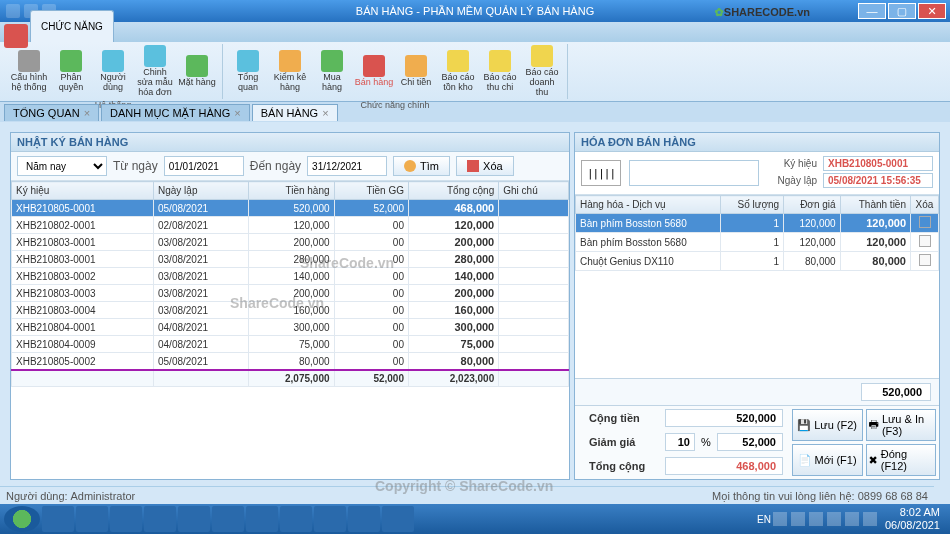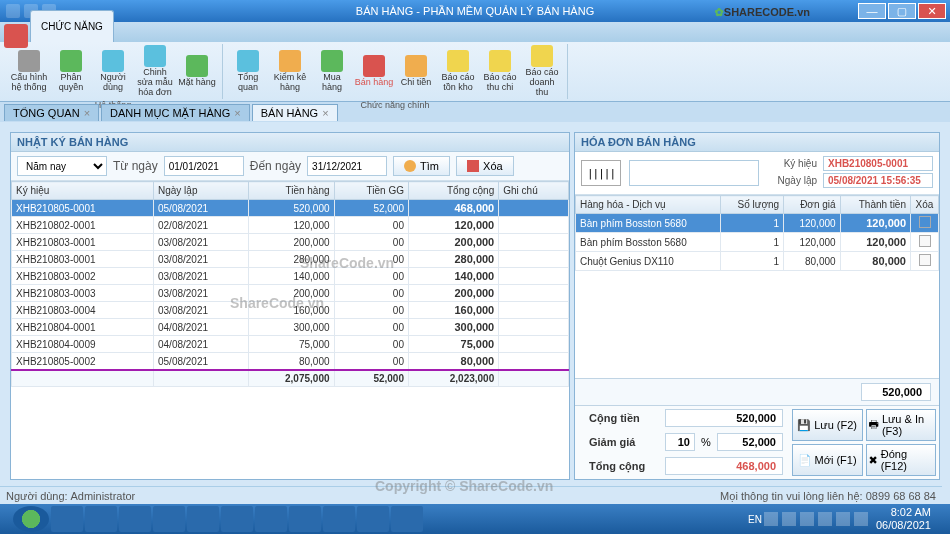--- a/index.html
+++ b/index.html
@@ -92,25 +92,25 @@
 .invoice-sum .row .pct { width: 30px; border: 1px solid #c0d4e4; text-align: right; padding: 2px 4px; background: #fff; font-weight: bold; }
 .invoice-sum .sum-top { display: flex; }
 .invoice-sum .sum-left { flex: 1; }
 .invoice-sum .sum-right { width: 150px; display: flex; flex-direction: column; gap: 3px; padding: 3px; }
 .invoice-sum .sum-right .row2 { display: flex; gap: 3px; }
 .invoice-sum .sum-right .btn2 { flex: 1; border: 1px solid #8ab4d6; background: linear-gradient(#fff, #dce9f4); padding: 3px 2px; display: flex; align-items: center; justify-content: center; gap: 3px; cursor: pointer; font-size: 9px; }
 .line-total { text-align: right; padding: 4px 8px; font-weight: bold; border-top: 1px solid #c0d4e4; background: #f4f9fd; }
 .line-total span { border: 1px solid #c0d4e4; padding: 2px 8px; display: inline-block; min-width: 70px; background: #fff; }
 
 
-.status-bar { position: absolute; bottom: 30px; left: 0; right: 8px; height: 18px; background: #d4e7f7; border-top: 1px solid #aacee8; display: flex; align-items: center; padding: 0 6px; font-size: 10px; color: #555; }
+.status-bar { position: absolute; bottom: 30px; left: 0; right: 16px; height: 18px; background: #d4e7f7; border-top: 1px solid #aacee8; display: flex; align-items: center; padding: 0 6px; font-size: 10px; color: #555; }
 .status-bar .spacer { flex: 1; }
 
 
-.taskbar { position: absolute; bottom: 0; left: 0; right: 0; height: 30px; background: linear-gradient(#3a7fc4, #1a5a9c); display: flex; align-items: center; padding: 0 13px; }
+.taskbar { position: absolute; bottom: 0; left: 0; right: 0; height: 30px; background: linear-gradient(#3a7fc4, #1a5a9c); display: flex; align-items: center; padding: 0 4px; }
 .taskbar .start { width: 36px; height: 26px; background: radial-gradient(circle, #5cb85c 40%, #1a5a9c 42%); border-radius: 50%; }
 .taskbar .tb-item { width: 32px; height: 26px; margin-left: 2px; background: #2a6aac; border-radius: 2px; }
 .taskbar .spacer { flex: 1; }
 .taskbar .tray { color: #fff; font-size: 9px; text-align: right; line-height: 1.2; padding: 0 6px; }
 .taskbar .tray-ico { width: 14px; height: 14px; margin: 0 2px; display: inline-block; background: #fff4; }
 
 .watermark { position: absolute; color: rgba(120,120,120,0.45); font-size: 14px; font-weight: bold; pointer-events: none; z-index: 100; }
 </style>
 </head>
 <body>

